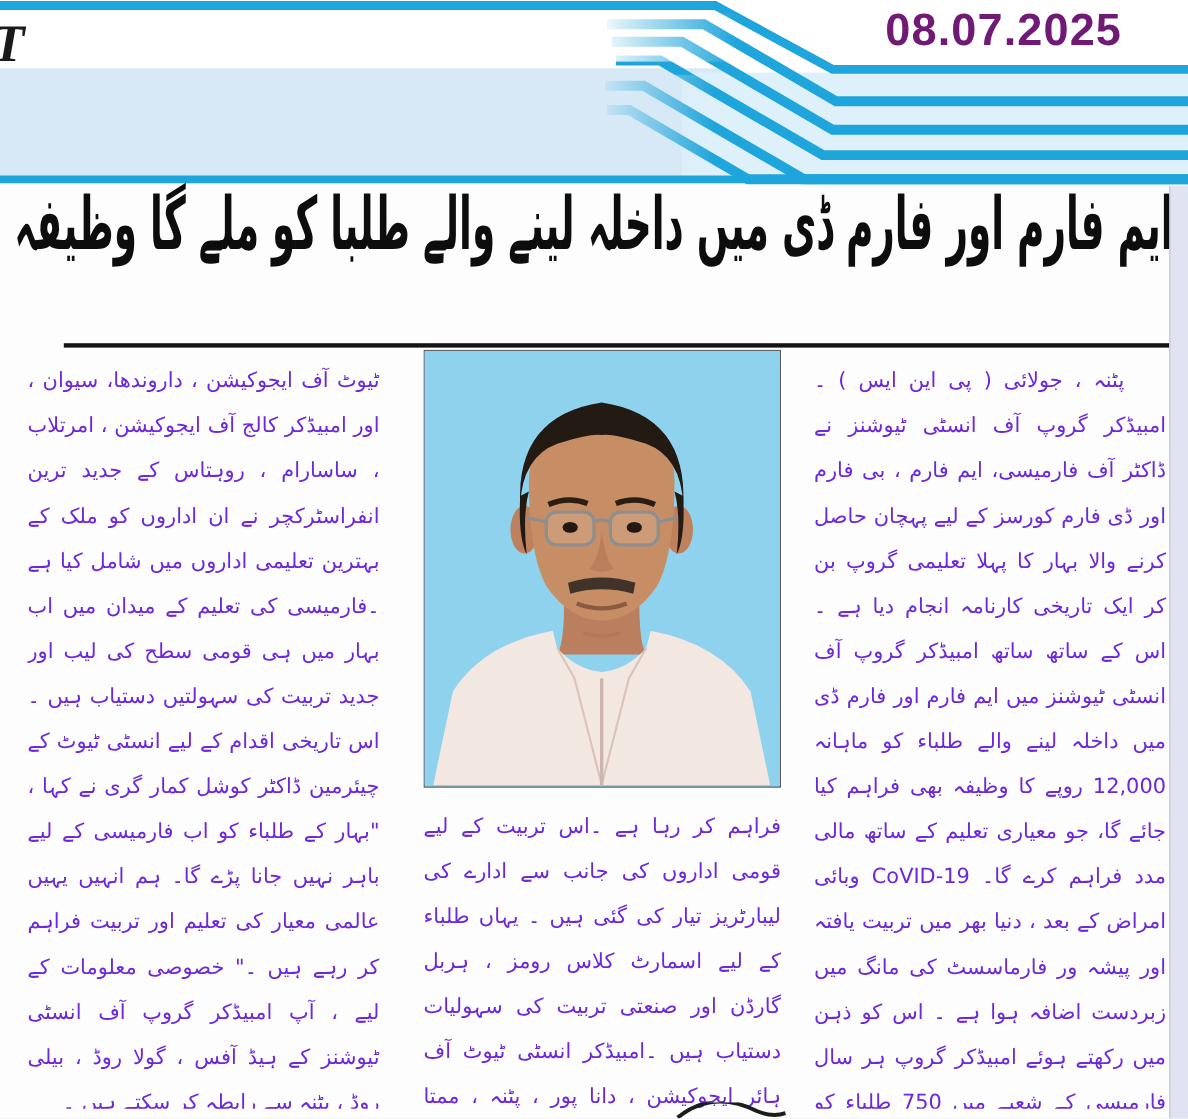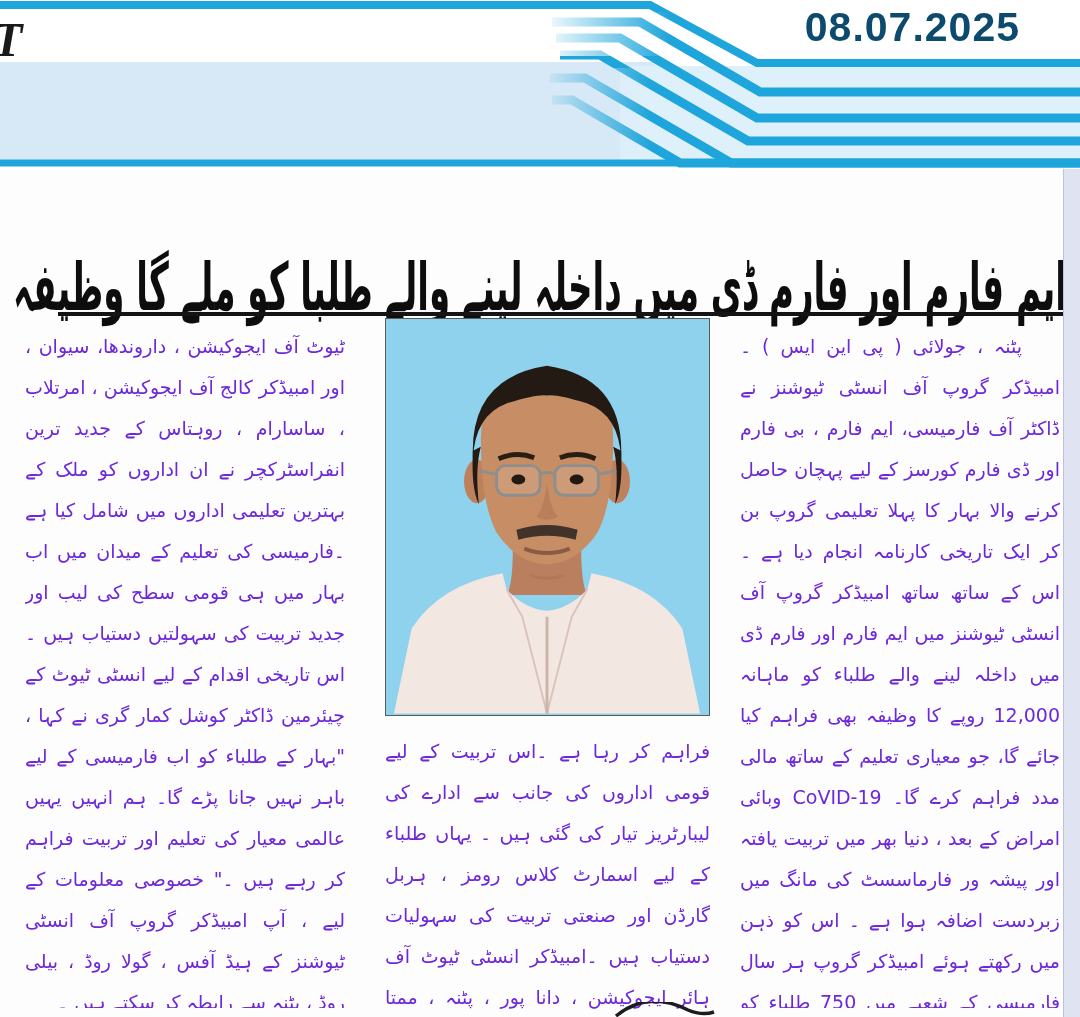--- a/index.html
+++ b/index.html
@@ -6,31 +6,31 @@
   .page{
     position:relative;width:1080px;height:1017px;background:#fdfdfd;
     overflow:hidden;font-family:"DejaVu Sans",sans-serif;margin:0 auto;
   }
   
   .masthead{position:absolute;top:0;left:0;width:1080px;height:170px;}
   .masthead svg{display:block;}
   .date-label{
     position:absolute;top:4px;left:768px;width:252px;text-align:right;
     font-family:"Liberation Sans",sans-serif;font-weight:bold;
-    font-size:41px;color:#0c4a6e;letter-spacing:1px;
+    font-size:41px;color:#701a75;letter-spacing:1px;
   }
   .partial-letter{
     position:absolute;top:12px;left:-7px;
     font-family:"Liberation Serif",serif;font-style:italic;font-weight:900;
     font-size:48px;color:#1a1a1a;
   }
   
   .headline{
     position:absolute;top:183px;left:0;width:1080px;height:124px;
-    display:flex;align-items:flex-end;justify-content:center;
+    display:flex;align-items:flex-start;justify-content:center;
   }
   .headline span{
     direction:rtl;white-space:nowrap;font-weight:700;font-size:34px;color:#0d0d0d;
     transform:scaleY(1.95);transform-origin:center;
   }
   .headline-divider{
     position:absolute;top:312px;left:58px;width:1005px;height:4px;background:#141414;
   }
   
   .col{

